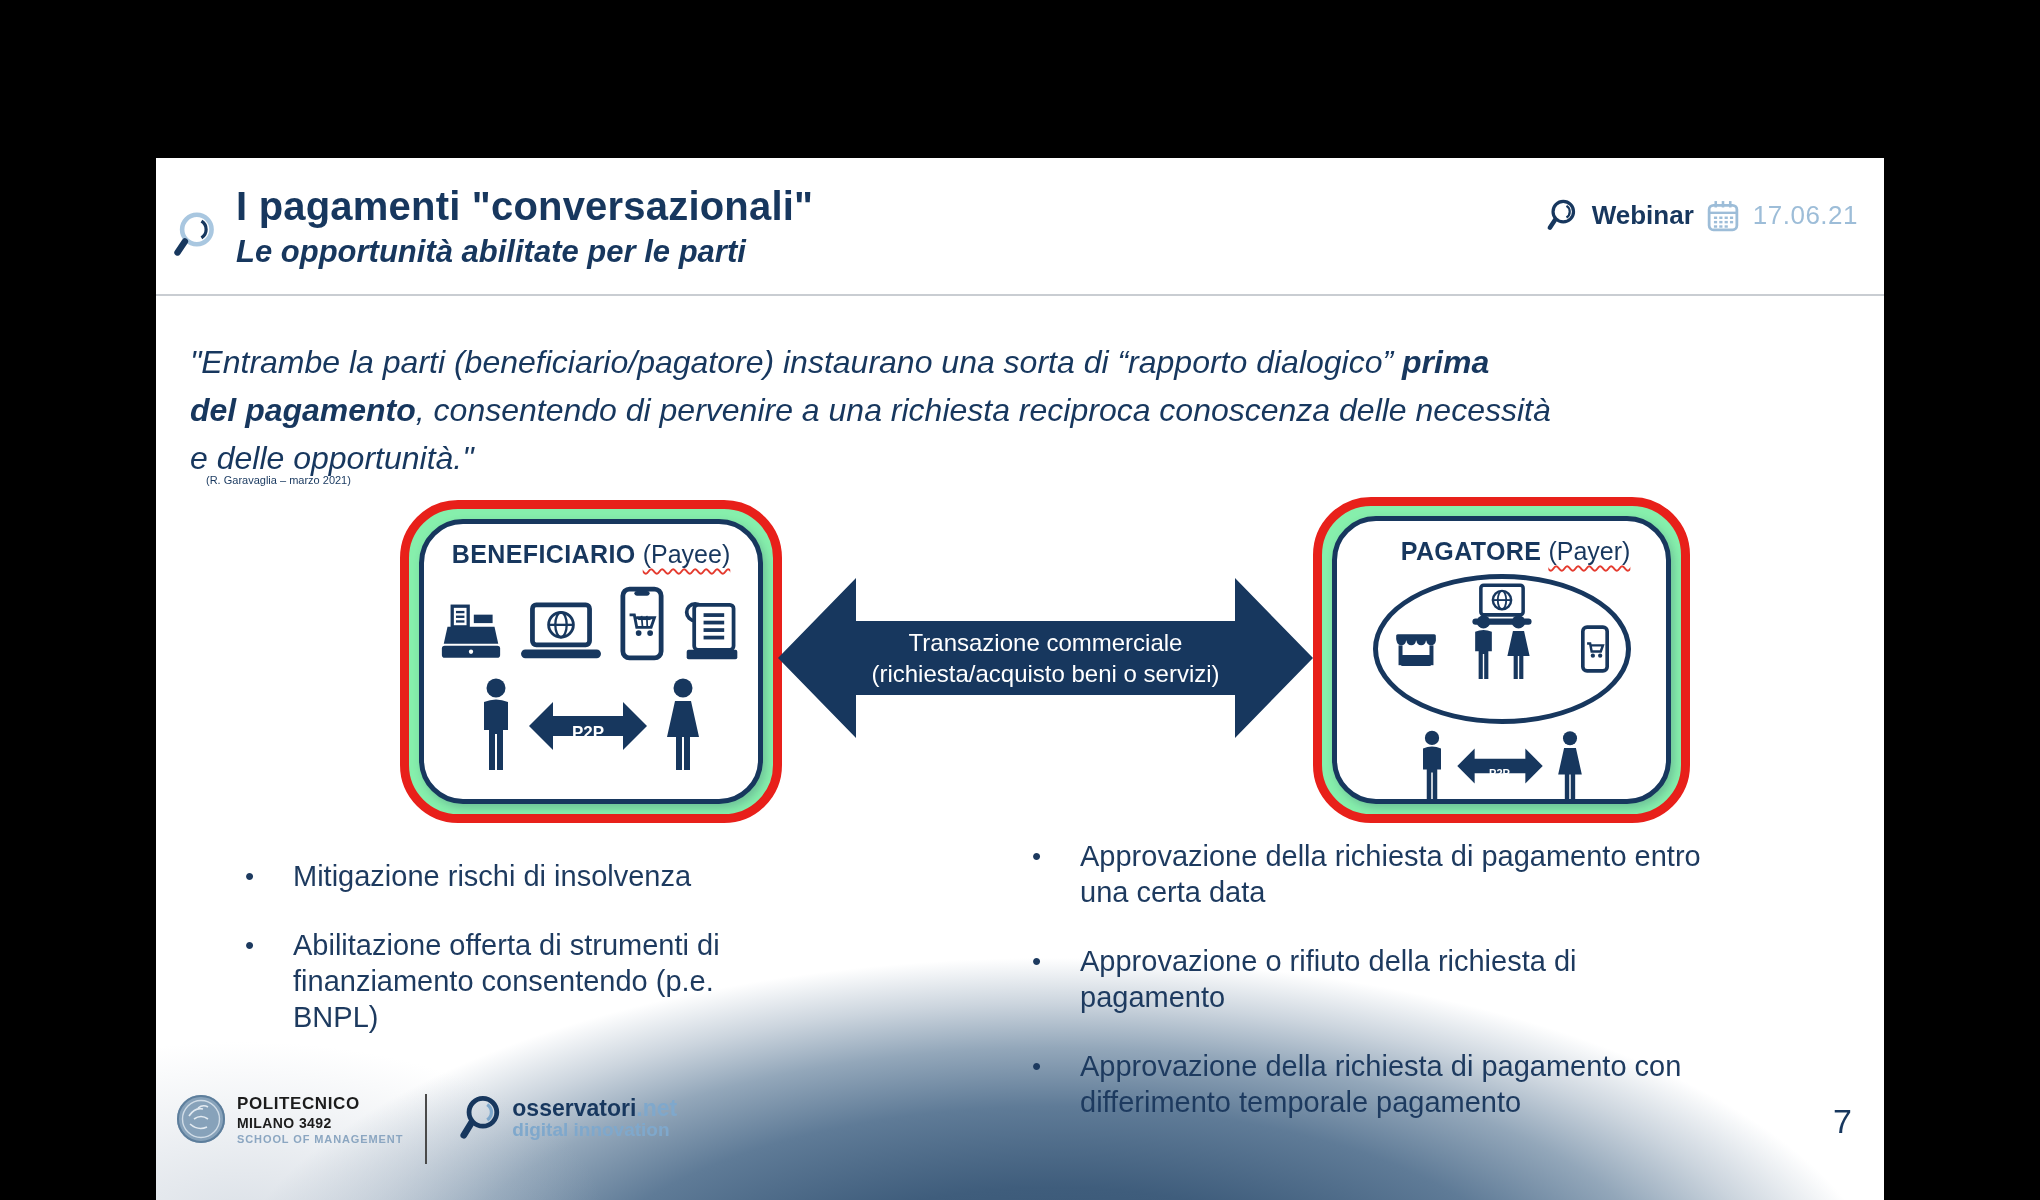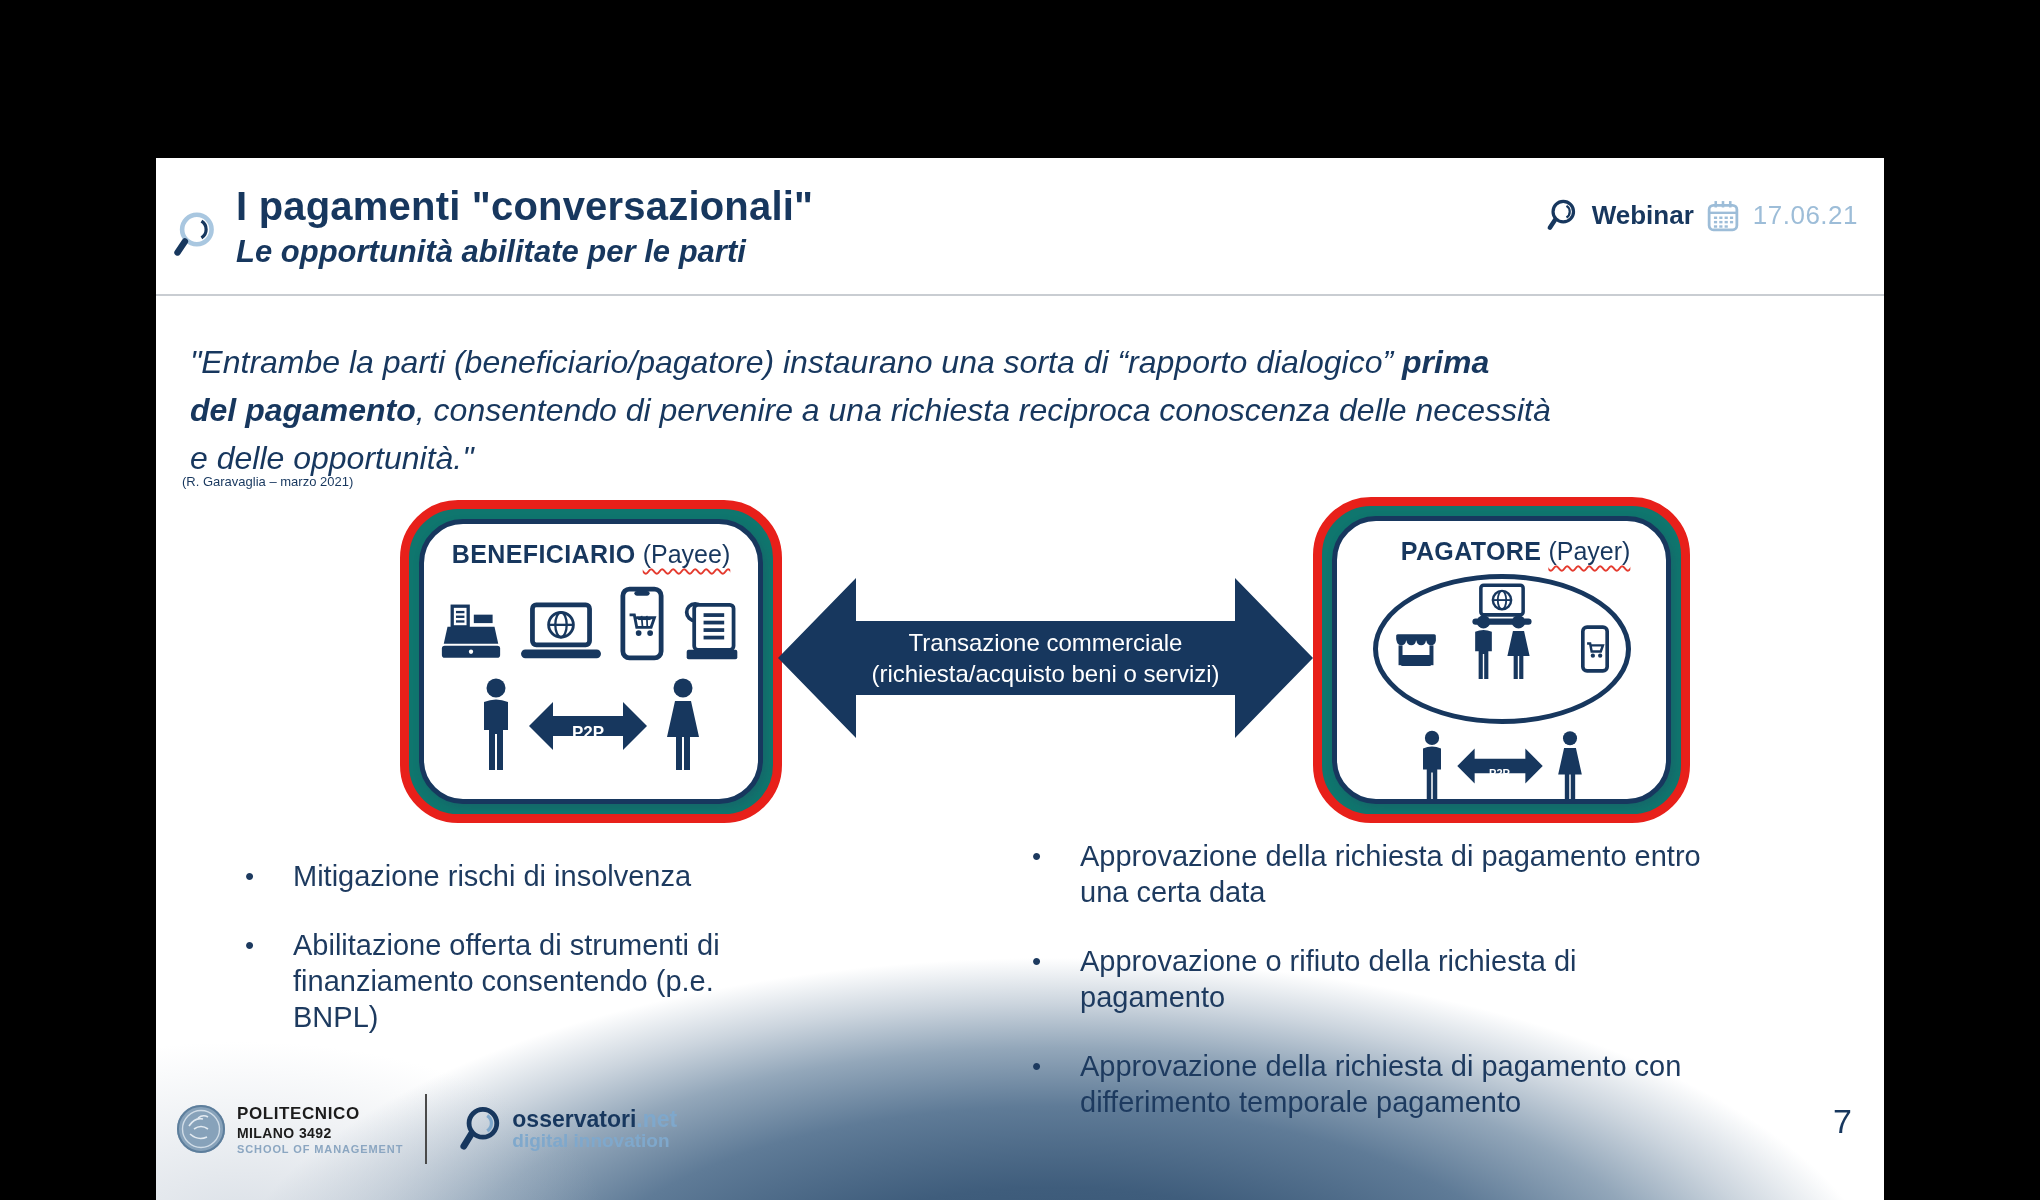--- a/index.html
+++ b/index.html
@@ -24,24 +24,24 @@
   .event-block{right:26px;top:40px;display:flex;gap:13px;}
   .event-row{display:flex;align-items:center;gap:14px;}
   .event-row .lbl{font-size:26px;font-weight:600;color:var(--navy);}
   .event-row .date{font-size:26px;font-weight:500;color:var(--lb);letter-spacing:.5px;}
   .header-divider{left:0;top:136px;width:100%;height:2px;background:#c9cdd2;}
 
   
   .quote{left:34px;top:180px;width:1680px;font-size:32px;font-style:italic;
     color:var(--navy);line-height:48px;}
   .quote b{font-weight:800;}
-  .citation{left:26px;top:316px;font-size:13px;color:var(--navy);}
-
-  
-  .party-box{border:9px solid var(--red);border-radius:58px;background:#0f766e;}
+  .citation{left:50px;top:316px;font-size:11px;color:var(--navy);}
+
+  
+  .party-box{border:9px solid var(--red);border-radius:58px;background:#86efac;}
   .left-box{left:244px;top:342px;width:382px;height:323px;}
   .right-box{left:1157px;top:339px;width:377px;height:326px;}
   .inner-box{position:absolute;inset:10px;border:5px solid var(--navy);border-radius:44px;
     background:#fff;box-shadow:3px 4px 8px rgba(40,60,90,.25);}
   .box-title{text-align:center;font-size:25px;color:var(--navy);margin-top:16px;}
   .box-title b{font-weight:800;letter-spacing:.4px;}
   .box-title .paren{margin-left:7px;}
   .spell{text-decoration:underline;text-decoration-style:wavy;
     text-decoration-color:#e43a2e;text-decoration-thickness:2px;text-underline-offset:5px;}
   .devices-row{display:flex;justify-content:center;align-items:flex-end;gap:17px;margin-top:12px;height:80px;}
@@ -63,21 +63,21 @@
     justify-content:center;align-items:center;color:#fff;font-size:24px;line-height:31px;}
 
   
   .bullets{color:var(--ink);font-size:29px;line-height:36px;display:flex;flex-direction:column;gap:33px;}
   .bullets-left{left:89px;top:700px;width:530px;}
   .bullets-right{left:876px;top:680px;width:680px;}
   .bullet-item{display:flex;}
   .bullet-item::before{content:"\2022";flex:0 0 48px;font-size:26px;}
 
   
-  .footer{left:20px;top:936px;display:flex;align-items:center;z-index:2;}
+  .footer{left:20px;top:936px;display:flex;align-items:flex-start;z-index:2;}
   .seal{width:50px;height:50px;}
   .poli-text{margin-left:11px;}
   .poli-1{font-size:17px;font-weight:800;color:#1c1c1c;letter-spacing:.6px;}
   .poli-2{font-size:14px;font-weight:700;color:#1c1c1c;letter-spacing:.4px;margin-top:1px;}
   .poli-3{font-size:11px;font-weight:700;color:#8ba6c1;letter-spacing:.9px;margin-top:2px;}
   .footer-divider{width:2px;height:70px;background:#4a4a4a;margin:0 32px 0 22px;}
   .oss-logo{display:flex;align-items:center;gap:9px;}
   .oss-line1{font-size:23px;line-height:24px;}
   .oss-brand{font-weight:700;color:var(--navy);}
   .oss-suffix{font-weight:800;color:var(--lb2);}

